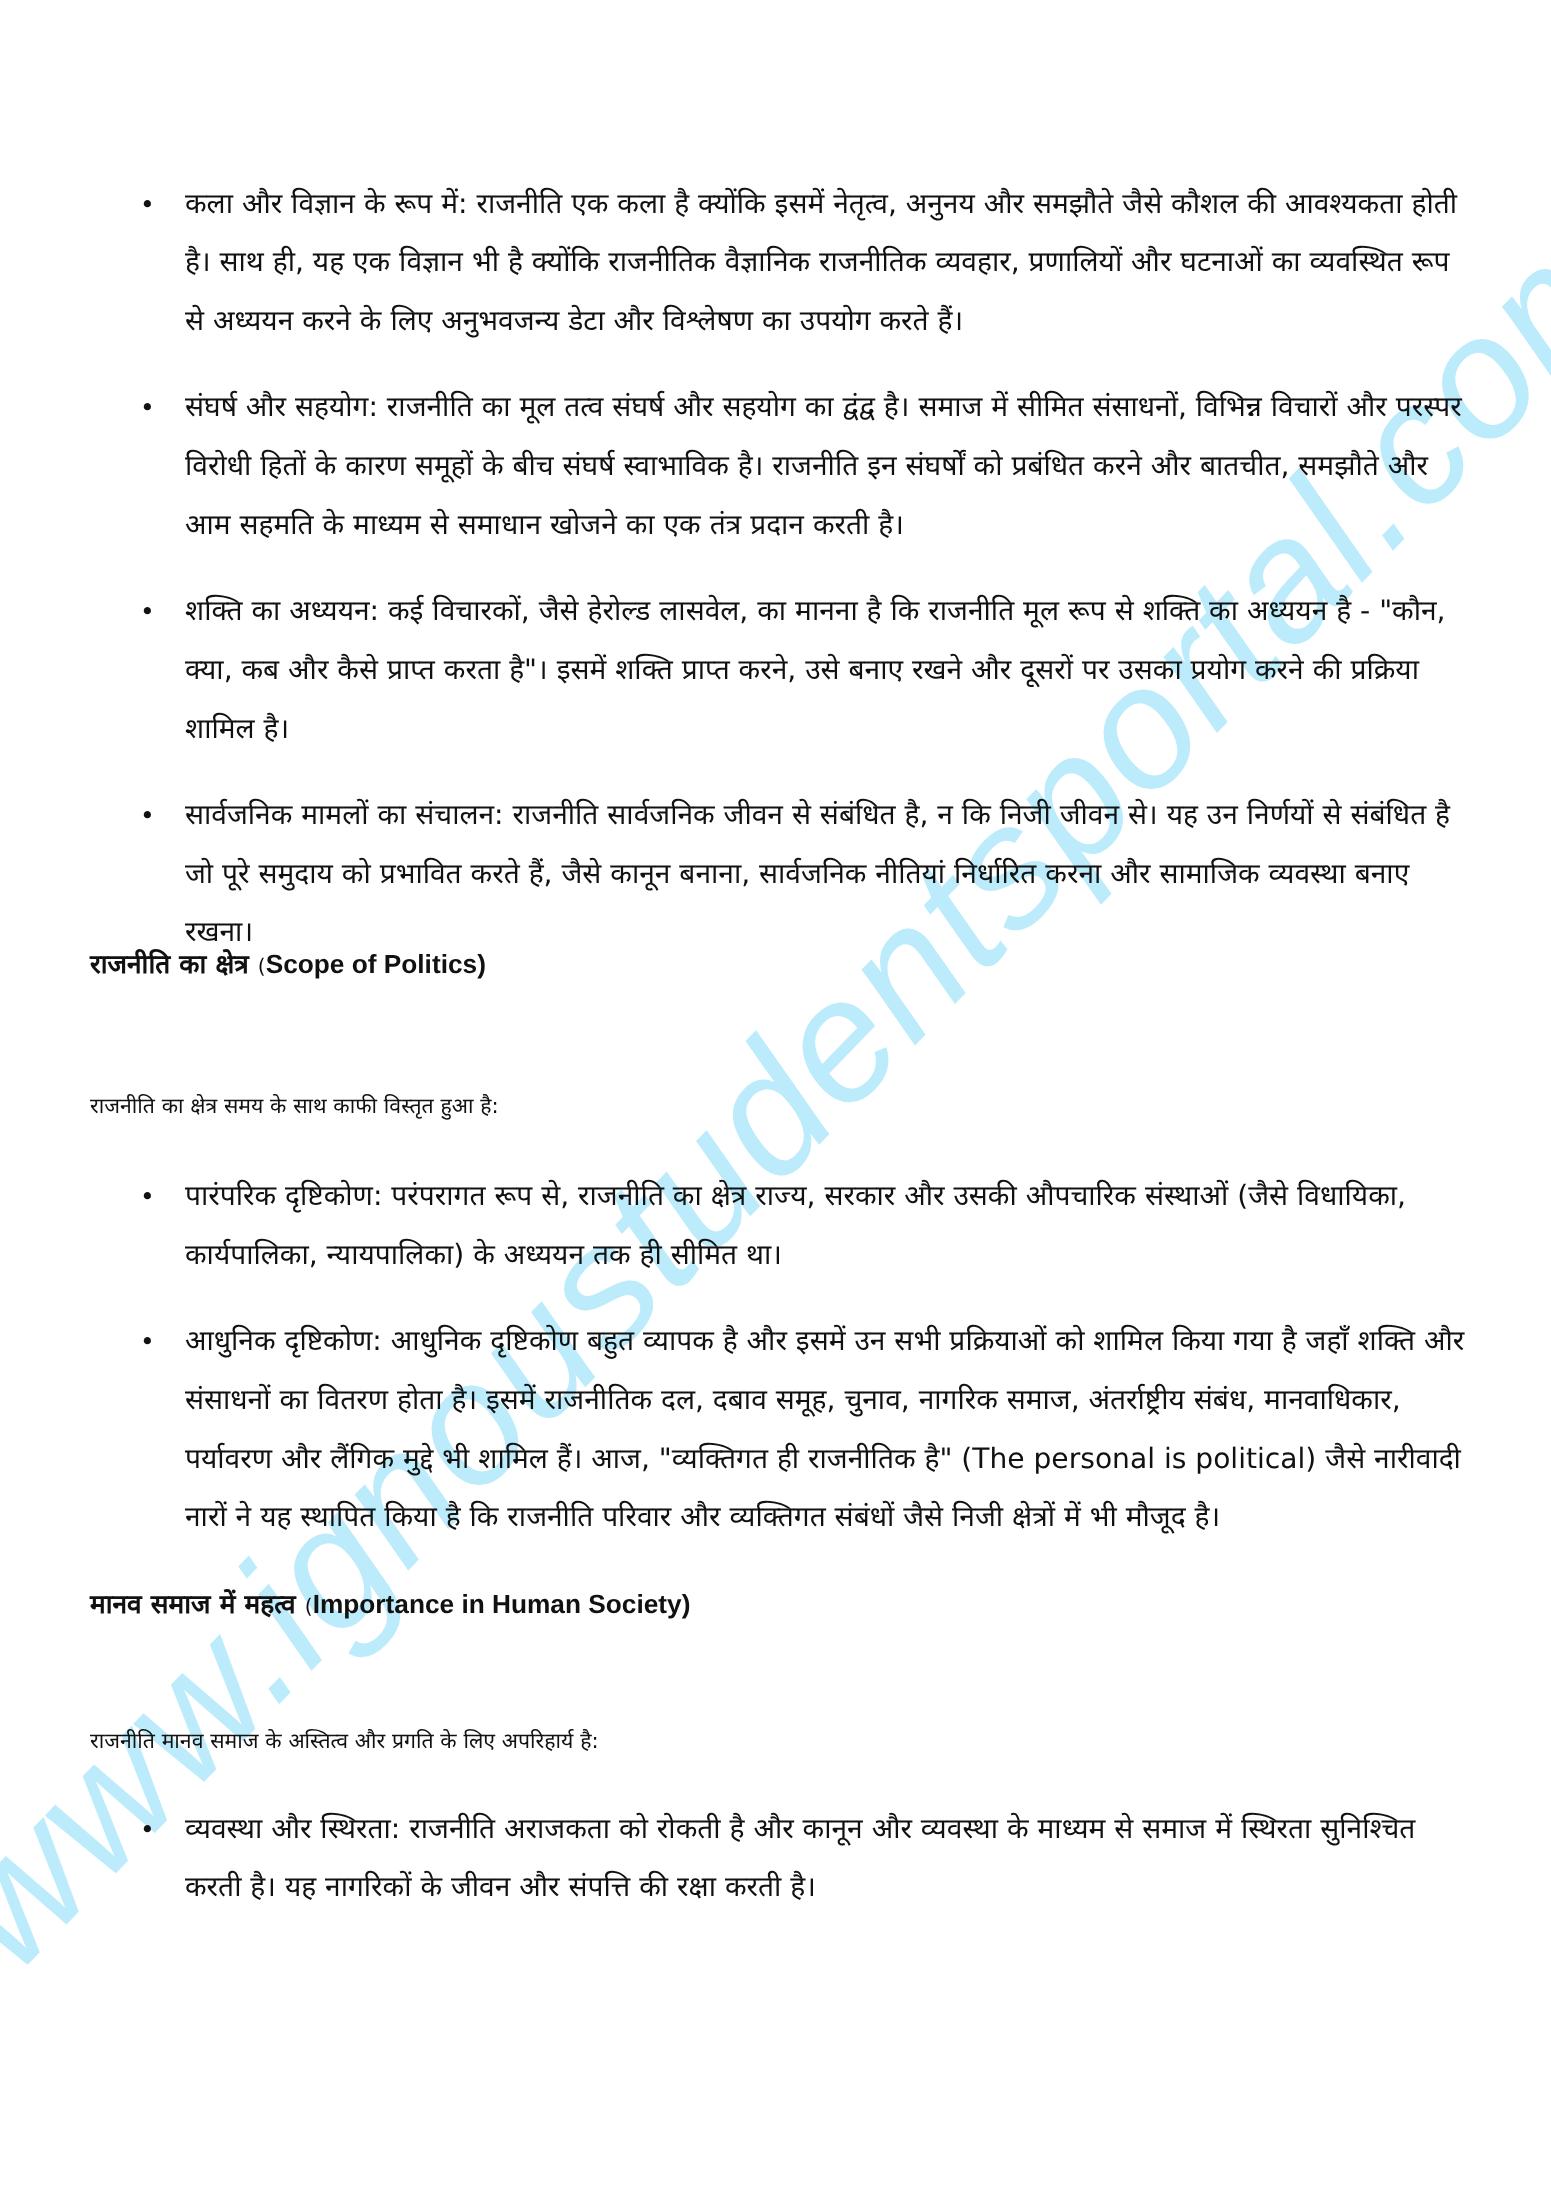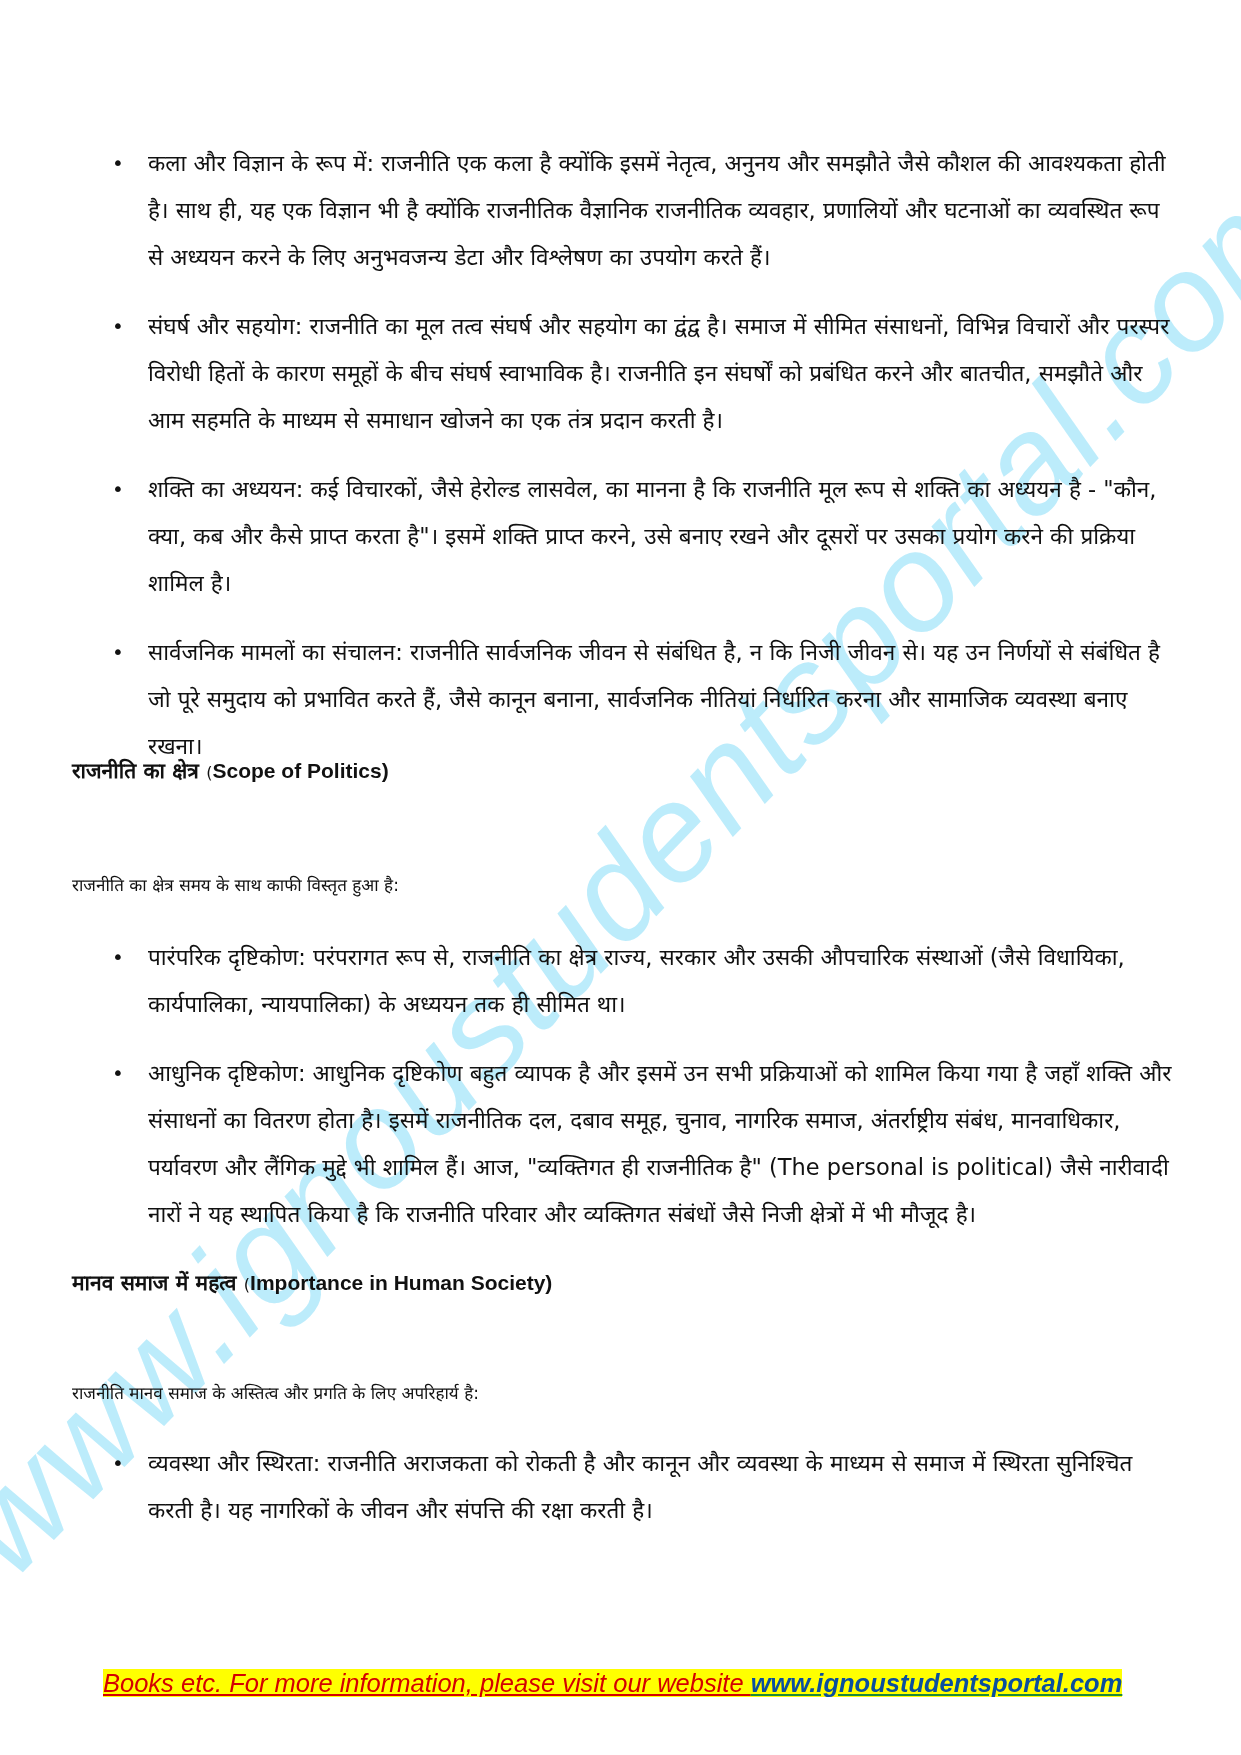--- a/index.html
+++ b/index.html
@@ -165,16 +165,15 @@
     <div class="para" style="top:1376px;">राजनीति मानव समाज के अस्तित्व और प्रगति के लिए अपरिहार्य है:</div>
 
     <div class="bullet-item" style="top:1440px;">
       <span class="bullet-dot">•</span>
       <span class="term">व्यवस्था और स्थिरता</span><span>: राजनीति अराजकता को रोकती है और कानून और व्यवस्था के माध्यम से समाज में स्थिरता सुनिश्चित करती है। यह नागरिकों के जीवन और संपत्ति की रक्षा करती है।</span>
     </div>
 
   </div>
 
   <div class="footer">
-    <span class="line line2"><span class="hl">Books etc. For more information, please visit our website </span><a class="site">www.ignoustudentsportal.com</a></span>
   </div>
 
 </div>
 
 </body></html>

